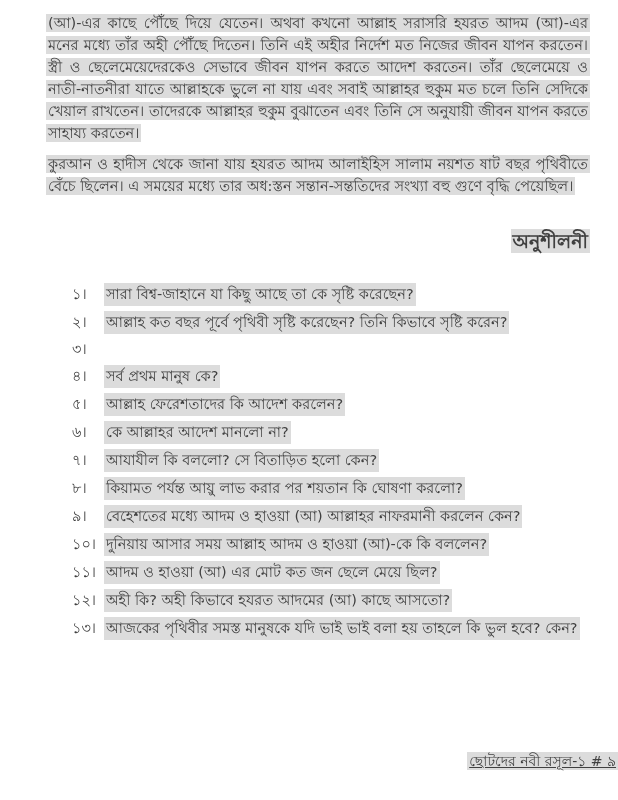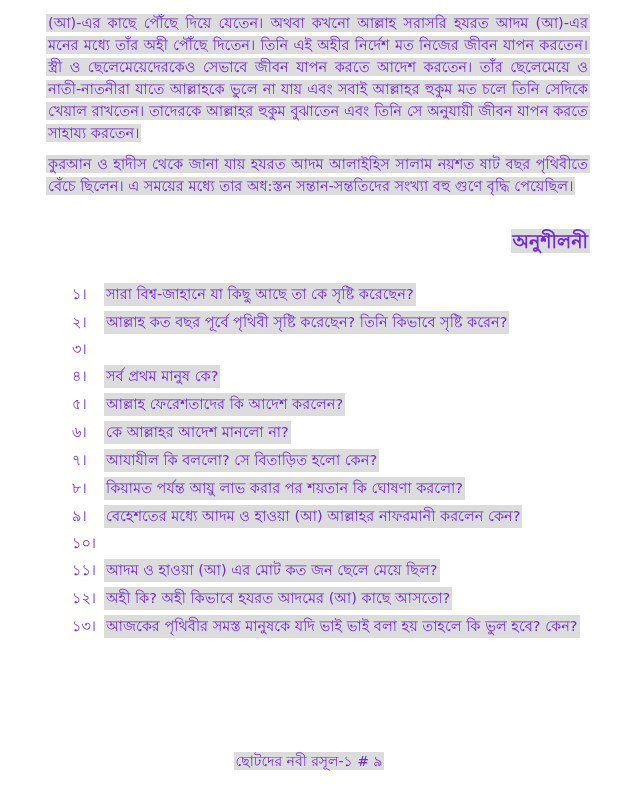--- a/index.html
+++ b/index.html
@@ -2,21 +2,21 @@
 <html><head>
 <meta charset="utf-8">
 <style>
   html, body { margin: 0; padding: 0; background: #ffffff; }
   .page {
     position: relative;
     width: 618px;
     height: 800px;
     box-sizing: border-box;
     background: #ffffff;
-    color: #6d28d9;
+    color: #404040;
     font-family: "DejaVu Sans", "Liberation Sans", sans-serif;
     padding: 12px 28px 0 46px;
     overflow: hidden;
   }
   .para {
     margin: 0 0 9px 0;
     font-size: 14.5px;
     line-height: 22px;
     text-align: justify;
   }
@@ -45,22 +45,23 @@
     padding-left: 26px;
     box-sizing: border-box;
     white-space: nowrap;
   }
   .q-text { text-align: left; }
   .footer {
     position: absolute;
     left: 0;
     right: 0;
     bottom: 26px;
-    text-align: center;
+    text-align: right;
     font-size: 14px;
+    text-decoration: underline;
   }
 </style>
 </head>
 <body>
 
 <div class="page">
 
   <p class="para"><span class="hl">(আ)-এর কাছে পৌঁছে দিয়ে যেতেন। অথবা কখনো আল্লাহ সরাসরি হযরত আদম (আ)-এর মনের মধ্যে তাঁর অহী পৌঁছে দিতেন। তিনি এই অহীর নির্দেশ মত নিজের জীবন যাপন করতেন। স্ত্রী ও ছেলেমেয়েদেরকেও সেভাবে জীবন যাপন করতে আদেশ করতেন। তাঁর ছেলেমেয়ে ও নাতী-নাতনীরা যাতে আল্লাহকে ভুলে না যায় এবং সবাই আল্লাহর হুকুম মত চলে তিনি সেদিকে খেয়াল রাখতেন। তাদেরকে আল্লাহর হুকুম বুঝাতেন এবং তিনি সে অনুযায়ী জীবন যাপন করতে সাহায্য করতেন।</span></p>
 
   <p class="para"><span class="hl">কুরআন ও হাদীস থেকে জানা যায় হযরত আদম আলাইহিস সালাম নয়শত ষাট বছর পৃথিবীতে বেঁচে ছিলেন। এ সময়ের মধ্যে তার অধ:স্তন সন্তান-সন্ততিদের সংখ্যা বহু গুণে বৃদ্ধি পেয়েছিল।</span></p>
@@ -108,20 +109,21 @@
       <span class="q-text hl">কিয়ামত পর্যন্ত আয়ু লাভ করার পর শয়তান কি ঘোষণা করলো?</span>
     </div>
 
     <div class="q-row">
       <span class="q-num">৯।</span>
       <span class="q-text hl">বেহেশতের মধ্যে আদম ও হাওয়া (আ) আল্লাহর নাফরমানী করলেন কেন?</span>
     </div>
 
     <div class="q-row">
       <span class="q-num">১০।</span>
+      <span class="q-text hl">দুনিয়ায় আসার সময় আল্লাহ আদম ও হাওয়া (আ)-কে কি বললেন?</span>
     </div>
 
     <div class="q-row">
       <span class="q-num">১১।</span>
       <span class="q-text hl">আদম ও হাওয়া (আ) এর মোট কত জন ছেলে মেয়ে ছিল?</span>
     </div>
 
     <div class="q-row">
       <span class="q-num">১২।</span>
       <span class="q-text hl">অহী কি? অহী কিভাবে হযরত আদমের (আ) কাছে আসতো?</span>

